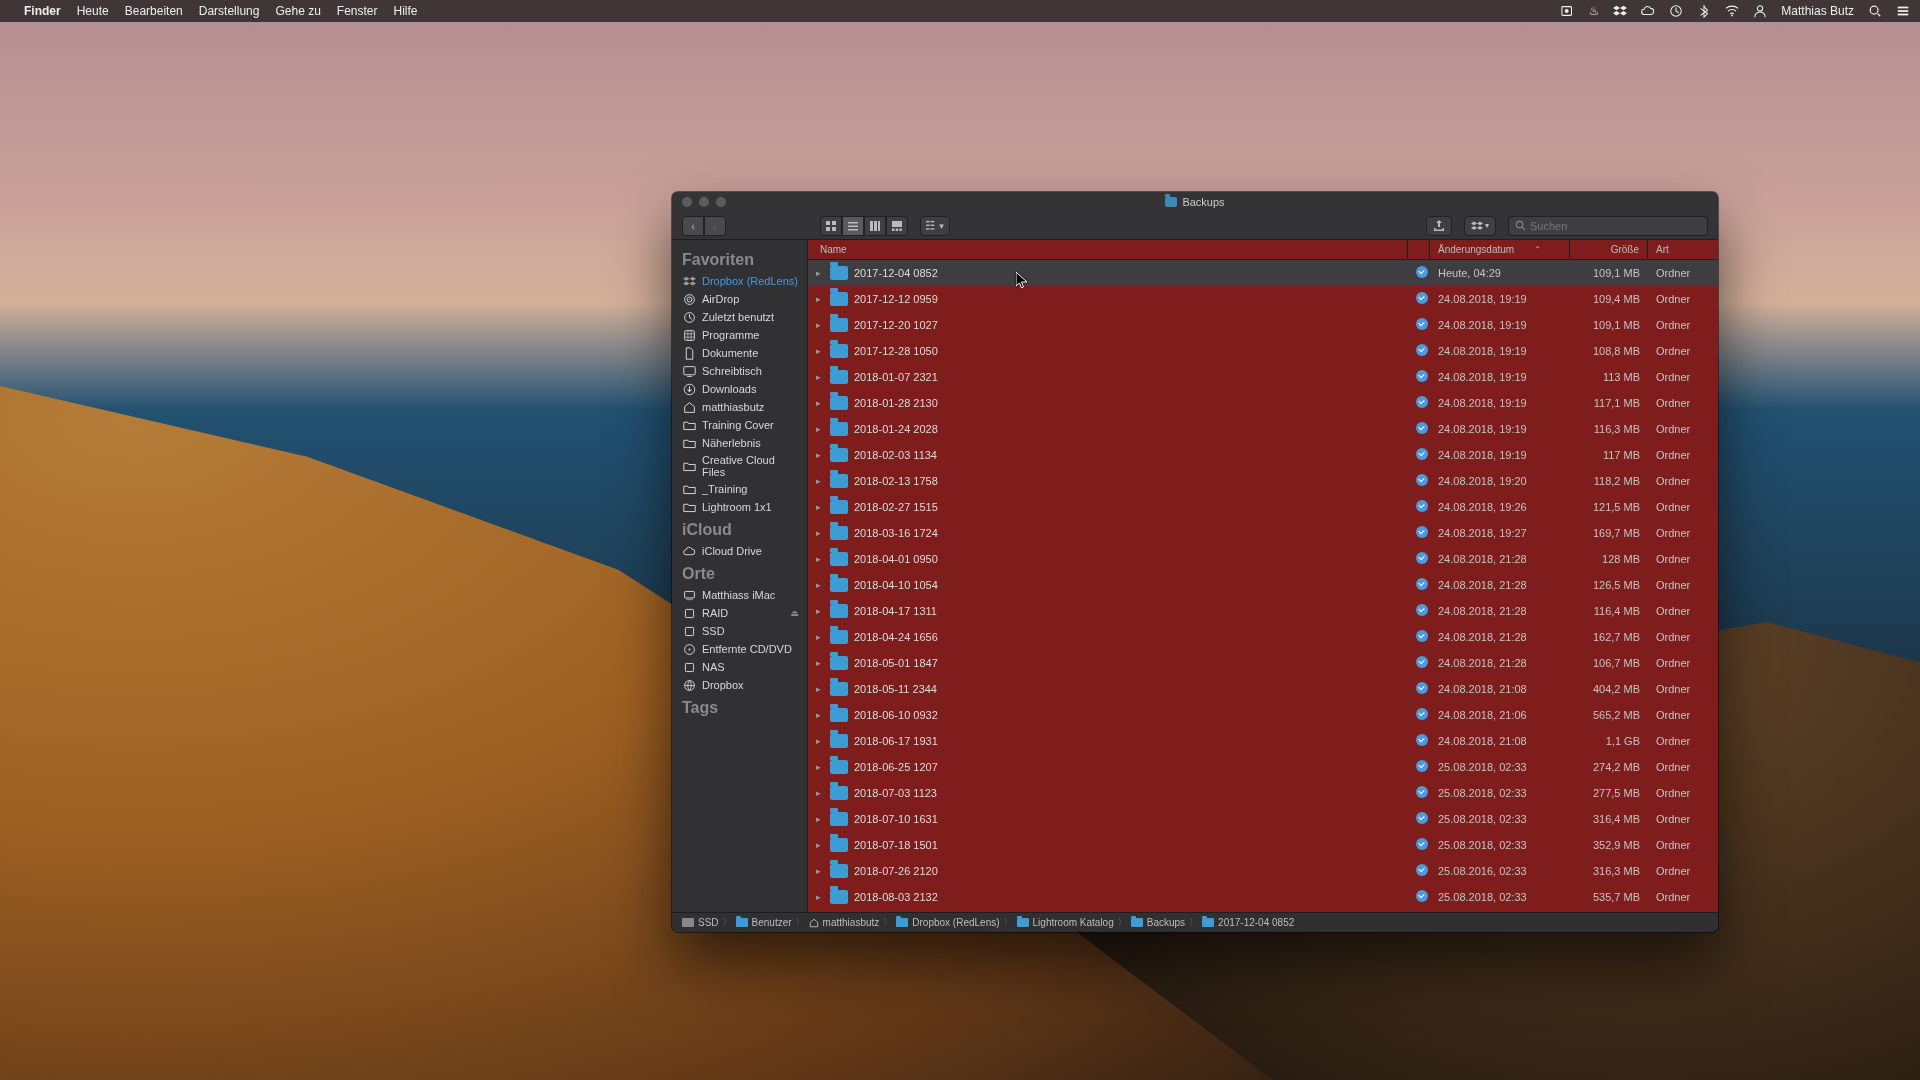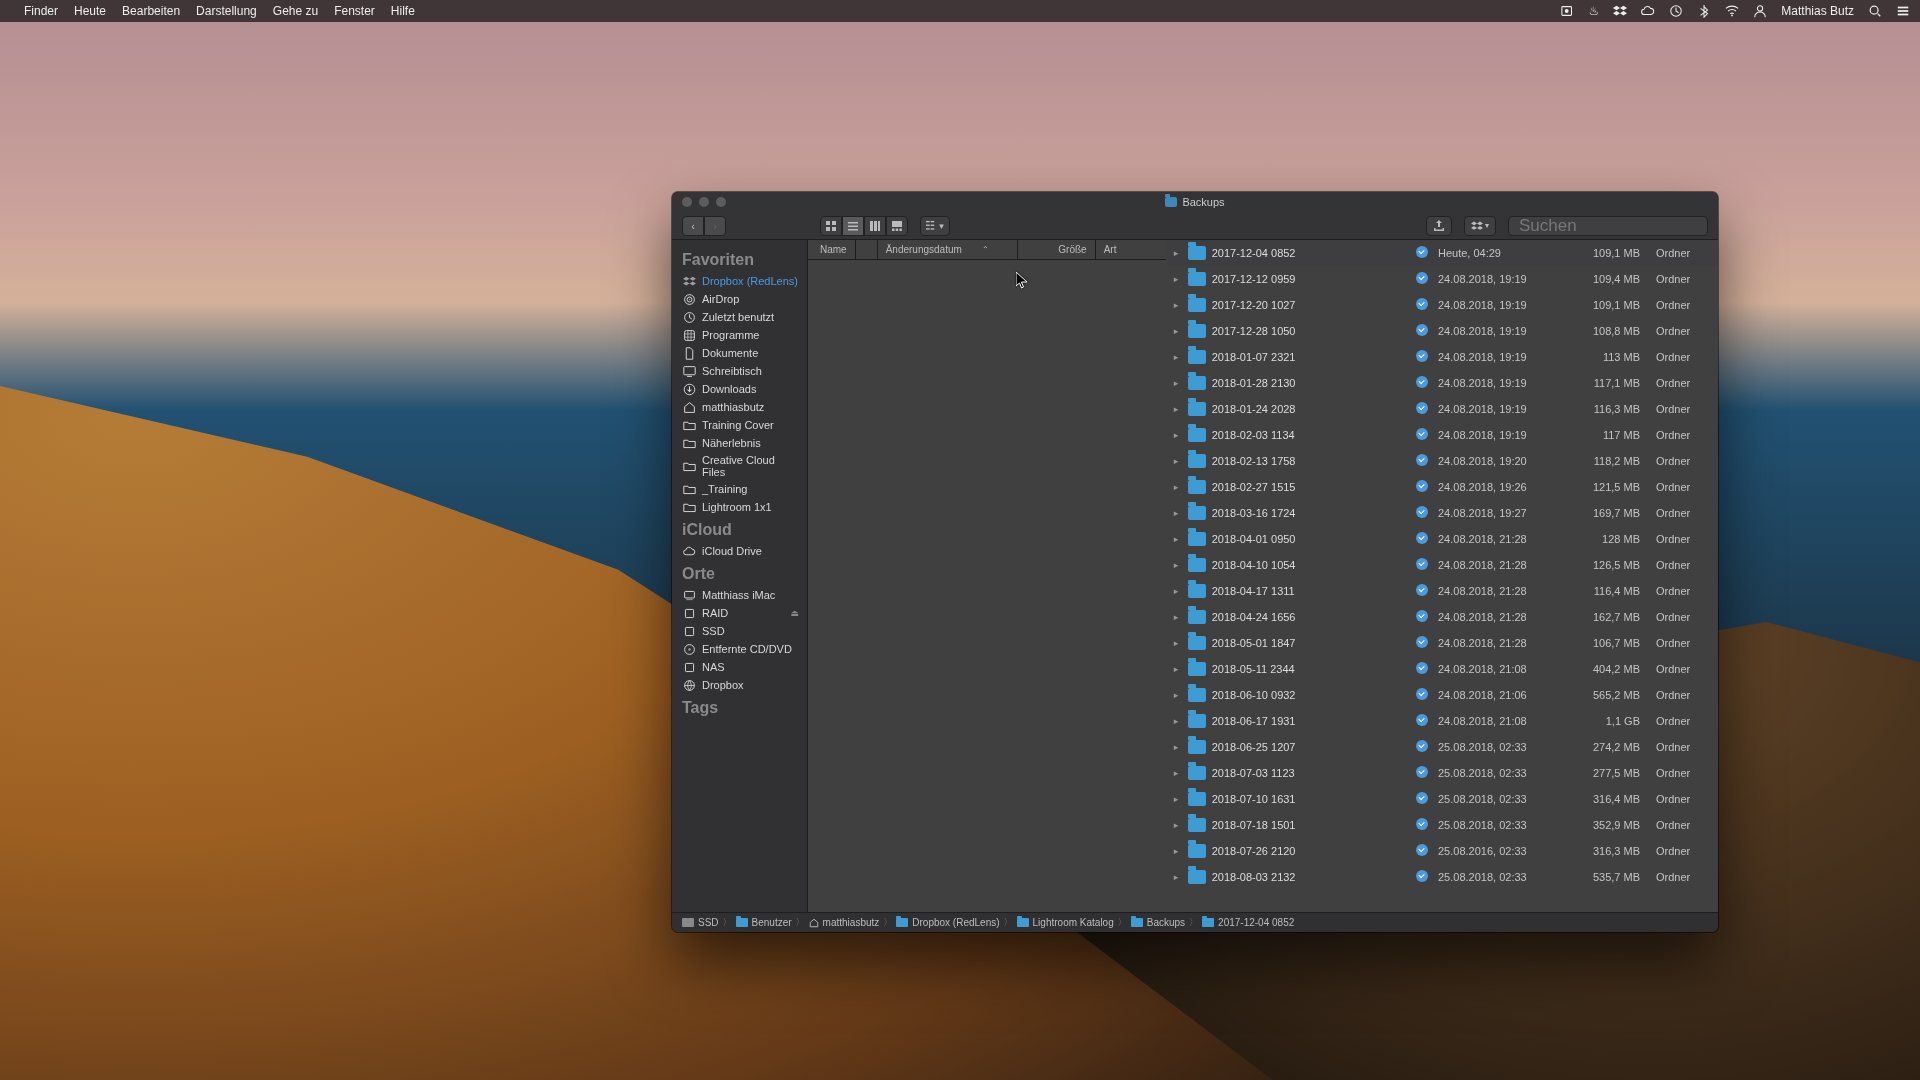--- a/index.html
+++ b/index.html
@@ -5,21 +5,21 @@
 *{margin:0;padding:0;box-sizing:border-box;font-family:-apple-system,"Helvetica Neue",Arial,sans-serif;-webkit-font-smoothing:antialiased}
 html,body{width:1920px;height:1080px;overflow:hidden}
 body{background:linear-gradient(180deg,#b28d92 0%,#c9a09a 18%,#d4b09a 28%,#225172 38%,#1e3f56 55%,#1b2b3b 70%,#0b1724 100%);position:relative;color:#e6e6e6}
 
 .dune1{position:absolute;left:-20%;bottom:-5%;width:90%;height:95%;background:radial-gradient(ellipse at 30% 30%,#c98a3e 0%,#b06b26 40%,#6c3e1a 75%,#2a1c12 100%);clip-path:polygon(0 35%,22% 27%,40% 34%,58% 45%,70% 58%,78% 72%,100% 100%,0 100%);filter:brightness(.9)}
 .dune2{position:absolute;right:-10%;bottom:-8%;width:60%;height:70%;background:radial-gradient(ellipse at 60% 30%,#b07a46 0%,#7a5532 40%,#3a2a1a 80%);clip-path:polygon(0 60%,30% 40%,55% 32%,70% 28%,85% 34%,100% 55%,100% 100%,0 100%);filter:brightness(.55)}
 
 .menubar{position:absolute;top:0;left:0;right:0;height:22px;background:rgba(20,20,20,.72);display:flex;align-items:center;font-size:12px;color:#eee;padding:0 10px;backdrop-filter:blur(6px)}
 .menubar .apple{font-size:13px;margin-right:14px}
 .menubar .m{margin-right:16px;cursor:default}
-.menubar .m.b{font-weight:400}
+.menubar .m.b{font-weight:700}
 .menubar .spacer{flex:1}
 .menubar .ri{margin-left:14px;font-size:12px;display:flex;align-items:center}
 .menubar .ri svg{width:14px;height:14px;fill:#eee}
 
 .win{position:absolute;left:672px;top:192px;width:1046px;height:740px;background:#2b2b2d;border-radius:6px;box-shadow:0 30px 60px rgba(0,0,0,.6),0 0 0 1px rgba(0,0,0,.5);overflow:hidden;display:flex;flex-direction:column}
 .titlebar{height:20px;background:#343436;display:flex;align-items:center;justify-content:center;position:relative;font-size:11px;color:#ccc}
 .traffic{position:absolute;left:10px;top:5px;display:flex;gap:7px}
 .traffic span{width:10px;height:10px;border-radius:50%}
 .traffic .r{background:#5c5c5e}
 .traffic .y{background:#5c5c5e}
@@ -37,31 +37,31 @@
 .segview button:last-child{border-radius:0 4px 4px 0}
 .segview button.on{background:#5a5a5c}
 .segview svg{width:12px;height:12px;fill:#bbb}
 .arrange{margin-left:6px;display:flex;width:30px;height:20px;background:#3f3f41;border:1px solid #222;border-radius:4px;align-items:center;justify-content:center;color:#bbb;font-size:9px}
 .tool-spacer{flex:1}
 .sharebtn,.dropbtn{width:26px;height:20px;background:#3f3f41;border:1px solid #222;border-radius:4px;display:flex;align-items:center;justify-content:center;margin-right:6px}
 .sharebtn svg,.dropbtn svg{width:12px;height:12px;fill:#bbb}
 .dropbtn{width:32px}
 .search{width:200px;height:20px;background:#3f3f41;border:1px solid #222;border-radius:4px;display:flex;align-items:center;padding:0 6px}
 .search svg{width:11px;height:11px;fill:#888;margin-right:4px}
-.search input{flex:1;background:none;border:none;color:#ccc;font-size:17px;outline:none}
+.search input{flex:1;background:none;border:none;color:#ccc;font-size:11px;outline:none}
 .search input::placeholder{color:#777}
 .body{flex:1;display:flex;min-height:0}
 .sidebar{width:136px;background:rgba(50,50,52,.9);border-right:1px solid #1e1e1f;padding:6px 0;font-size:11px;overflow-y:auto}
 .sbhdr{color:#8a8a8d;font-size:16px;padding:5px 10px 3px;font-weight:600}
 .sbitem{display:flex;align-items:center;padding:2px 8px 2px 10px;color:#d8d8d8;cursor:default;gap:6px;position:relative}
 .sbitem .sic{width:14px;height:14px;display:flex;align-items:center;justify-content:center;flex-shrink:0}
 .sbitem .sic svg{width:13px;height:13px;fill:#9c9c9f}
 .sbitem.blue{color:#4a9ae0}
 .sbitem .eject{position:absolute;right:8px;font-size:9px;color:#888}
-.main{flex:1;display:flex;flex-direction:row;background:#404040;min-width:0}
+.main{flex:1;display:flex;flex-direction:column;background:#7f1d1d;min-width:0}
 .cols{height:20px;border-bottom:1px solid #1e1e1f;display:flex;align-items:center;font-size:10px;color:#bcbcbc;padding-right:14px}
 .cols .c{padding:0 8px;border-right:1px solid #1e1e1f;height:100%;display:flex;align-items:center}
 .cols .c.name{flex:1;padding-left:12px}
 .cols .c.sync{width:22px;justify-content:center;padding:0}
 .cols .c.date{width:140px}
 .cols .c.date:after{content:'';margin-left:auto}
 .cols .c.size{width:78px;justify-content:flex-end}
 .cols .c.kind{width:56px;border-right:none}
 .rows{flex:1;overflow-y:auto}
 .row{height:26px;display:flex;align-items:center;font-size:11px;color:#dcdcdc;padding-right:14px}

